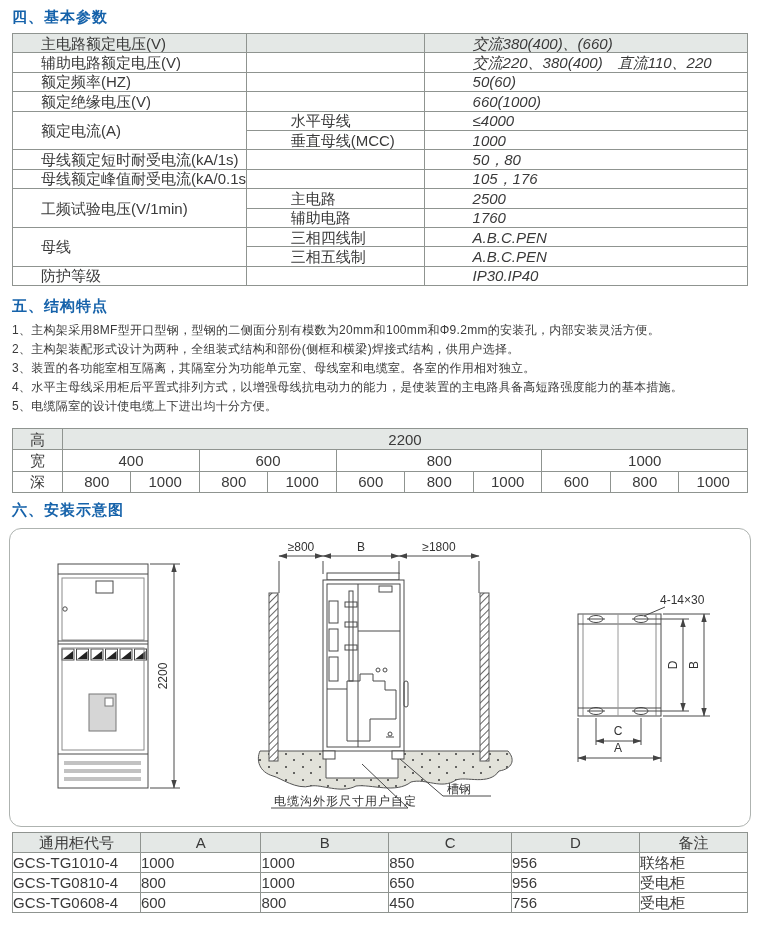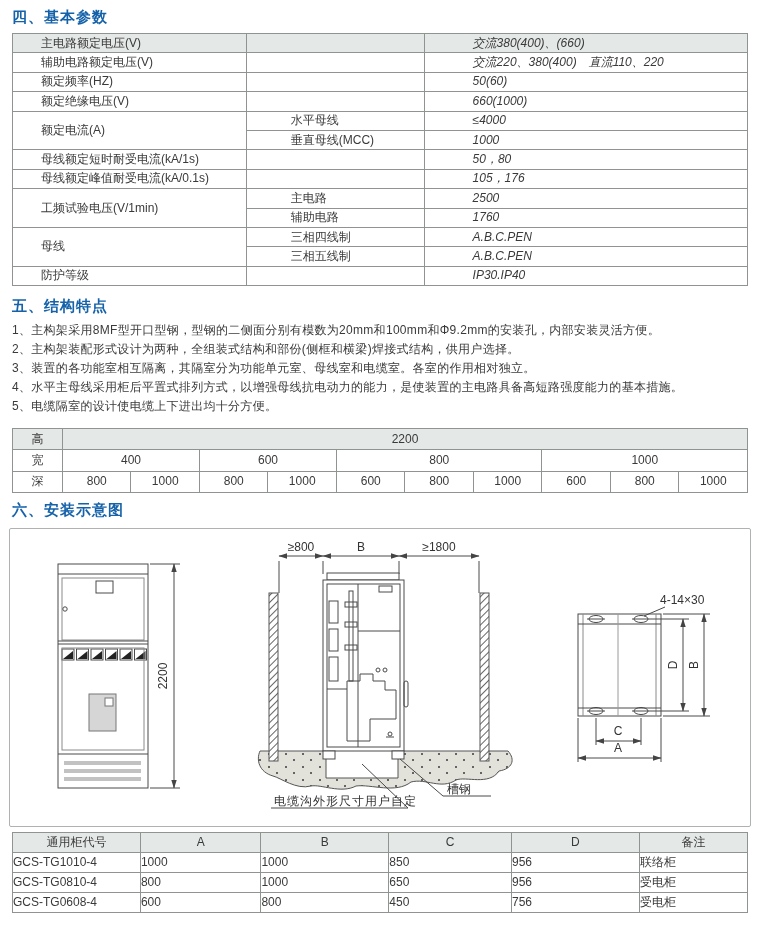--- a/index.html
+++ b/index.html
@@ -10,39 +10,39 @@
   }
   .page{width:760px;position:relative;}
   .sec-heading{
     color:#1562aa;font-size:15px;font-weight:bold;letter-spacing:1px;
     margin:0 0 0 12px;padding:0;line-height:16px;
   }
   #h4{padding-top:9px;}
   #h5{margin-top:12px;}
   #h6{margin-top:9px;}
   table{border-collapse:collapse;table-layout:fixed;}
-  .tbl{width:736px;margin:8px 0 0 12px;font-size:12px;}
+  .tbl{width:736px;margin:8px 0 0 12px;font-size:15px;}
   .tbl td,.tbl th{border:1px solid #8f9490;padding:0;line-height:13px;
     font-weight:normal;overflow:hidden;white-space:nowrap;}
   .tbl{border:1px solid #6f7572;}
   
   #params-table td{height:18.4px;vertical-align:middle;text-align:left;}
   #params-table .c-name{padding-left:28px;}
   #params-table .c-sub{padding-left:44px;}
   #params-table .c-val{padding-left:48px;font-style:italic;}
   .gray-row{background:#e4e8e6;}
   
   .features{margin:7px 0 12px 12px;}
   .features p{margin:0;font-size:12px;line-height:19px;letter-spacing:.3px;}
   
   #dim-table td{height:20.3px;text-align:center;vertical-align:middle;}
   
   .diagram-box{
     width:740px;height:297px;margin:10px 0 0 9px;border:1px solid #aeb3b0;
-    background:#fff;border-radius:2px;
+    background:#fff;border-radius:12px;
   }
   
   #cab-table td,#cab-table th{height:19px;vertical-align:middle;}
   #cab-table{margin-top:5px;}
   svg text{font-family:"Liberation Sans","DejaVu Sans",sans-serif;fill:#333;}
 </style>
 </head>
 <body>
 
 <div class="page">

